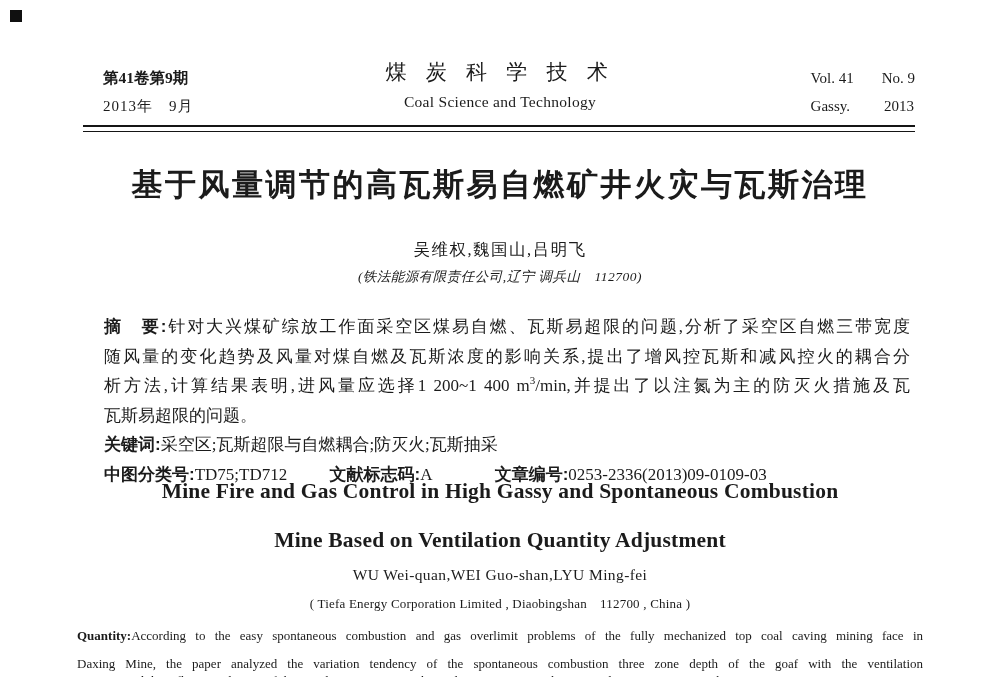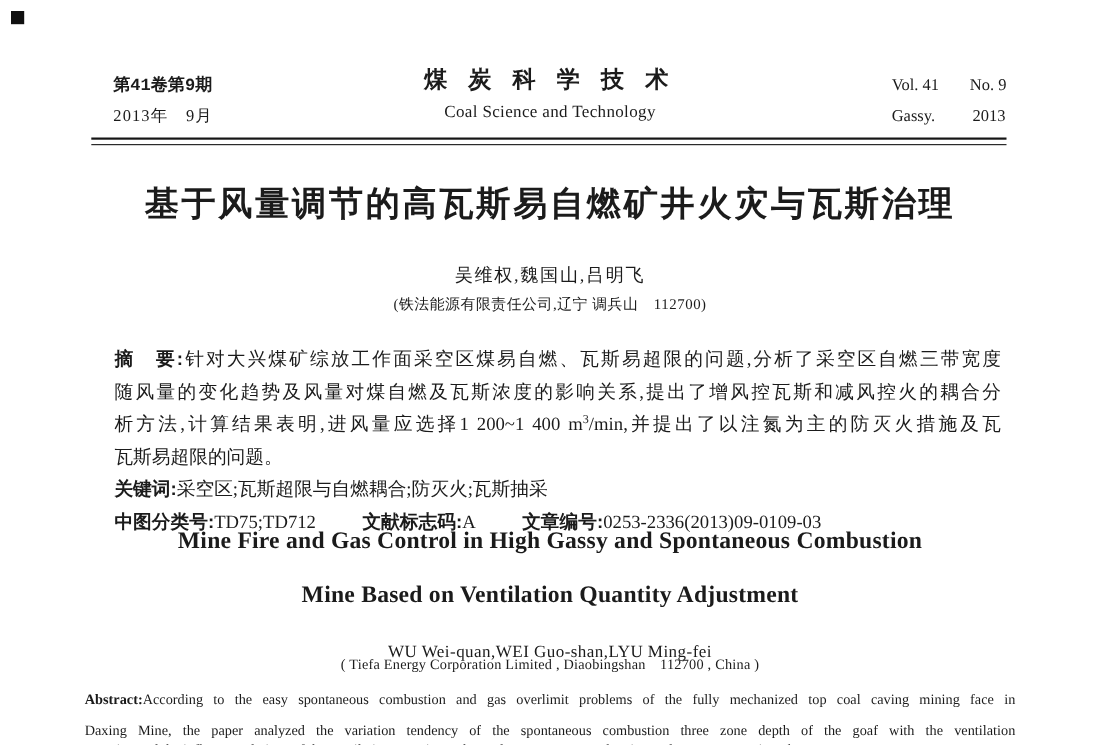--- a/index.html
+++ b/index.html
@@ -7,55 +7,55 @@
     width:1000px;height:677px;
     background:#ffffff;
     position:relative;
     overflow:hidden;
     color:#1b1b1b;
     font-family:"Liberation Serif","DejaVu Serif",serif;
     -webkit-font-smoothing:antialiased;
   }
   .abs{position:absolute;}
   .center{left:0;right:0;text-align:center;}
-  .sans{font-family:Liberation Mono, monospace;}
+  .sans{font-family:Liberation Serif, serif;}
 
   
   .scan-mark{left:10px;top:10px;width:12px;height:12px;background:#101010;}
 
   
   .hdr-left{left:103px;top:64px;line-height:28px;font-size:15px;white-space:nowrap;}
   .hdr-left .l1{font-weight:bold;font-size:15.5px;}
   .hdr-left .l2{font-size:15px;letter-spacing:1px;}
   .hdr-center{top:58px;}
-  .hdr-center .jcn{font-size:21px;letter-spacing:7px;font-weight:700;}
+  .hdr-center .jcn{font-size:21px;letter-spacing:7px;font-weight:400;}
   .hdr-center .jen{font-size:15.5px;margin-top:7px;letter-spacing:.3px;}
   .hdr-right{right:85px;top:64px;line-height:28px;font-size:15px;text-align:left;white-space:nowrap;}
   .hdr-right .gap{display:inline-block;width:28px;}
   .hdr-rule{left:83px;top:125px;width:832px;height:4px;
     border-top:2.5px solid #151515;border-bottom:1.5px solid #151515;}
 
   
   .title-cn{top:164px;font-size:31px;font-weight:bold;letter-spacing:2.5px;}
   .authors-cn{top:239px;font-size:16.5px;letter-spacing:1.5px;}
-  .affil-cn{top:268px;font-size:13.5px;letter-spacing:.5px;}
+  .affil-cn{top:268px;font-size:13.5px;letter-spacing:.5px;font-style:italic;}
 
   
   .zh-abs{left:104px;top:312px;width:806px;font-size:17px;}
   .zh-abs .ln{height:29.6px;line-height:29.6px;overflow:hidden;}
   .zh-abs .just{text-align:justify;text-align-last:justify;}
   .zh-abs .lbl{font-weight:bold;font-family:"Liberation Sans","DejaVu Sans",sans-serif;}
   sup.m3{font-size:11px;vertical-align:super;line-height:0;}
   .cls .seg{margin-right:38px;}
-  .cls .seg:last-child{margin-right:0;}
+  .cls .seg:last-child{margin-right:0;margin-left:20px;}
 
   
   .title-en1{top:479px;font-size:21.5px;font-weight:bold;letter-spacing:.2px;}
   .title-en2{top:528px;font-size:21.5px;font-weight:bold;letter-spacing:.2px;}
-  .authors-en{top:584px;font-size:15.5px;letter-spacing:.4px;}
+  .authors-en{top:566px;font-size:15.5px;letter-spacing:.4px;}
   .affil-en{top:595px;font-size:13px;letter-spacing:.2px;}
 
   .en-abs-line{left:77px;width:846px;font-size:13px;line-height:17px;white-space:normal;
     text-align:justify;text-align-last:justify;}
   .en-abs-line .albl{font-weight:bold;}
   .en-l1{top:627px;}
   .en-l2{top:655px;}
   .en-l3{top:672px;text-align-last:left;}
 </style>
 </head>
@@ -95,15 +95,15 @@
     <span class="seg"><span class="lbl">文献标志码:</span><span>A</span></span>
     <span class="seg"><span class="lbl">文章编号:</span><span>0253-2336(2013)09-0109-03</span></span>
   </div>
 </div>
 
 <div class="abs center title-en1">Mine Fire and Gas Control in High Gassy and Spontaneous Combustion</div>
 <div class="abs center title-en2">Mine Based on Ventilation Quantity Adjustment</div>
 <div class="abs center authors-en">WU Wei-quan,WEI Guo-shan,LYU Ming-fei</div>
 <div class="abs center affil-en">( Tiefa Energy Corporation Limited , Diaobingshan　112700 , China )</div>
 
-<div class="abs en-abs-line en-l1"><span class="albl">Abstract:</span><span>According to the easy spontaneous combustion and gas overlimit problems of the fully mechanized top coal caving mining face in</span></div>
+<div class="abs en-abs-line en-l1"><span class="albl">Quantity:</span><span>According to the easy spontaneous combustion and gas overlimit problems of the fully mechanized top coal caving mining face in</span></div>
 <div class="abs en-abs-line en-l2">Daxing Mine, the paper analyzed the variation tendency of the spontaneous combustion three zone depth of the goaf with the ventilation</div>
 <div class="abs en-abs-line en-l3">quantity, and the influence relations of the ventilation quantity to the coal spontaneous combustion and gas concentration, then put</div>
 
 </body></html>

